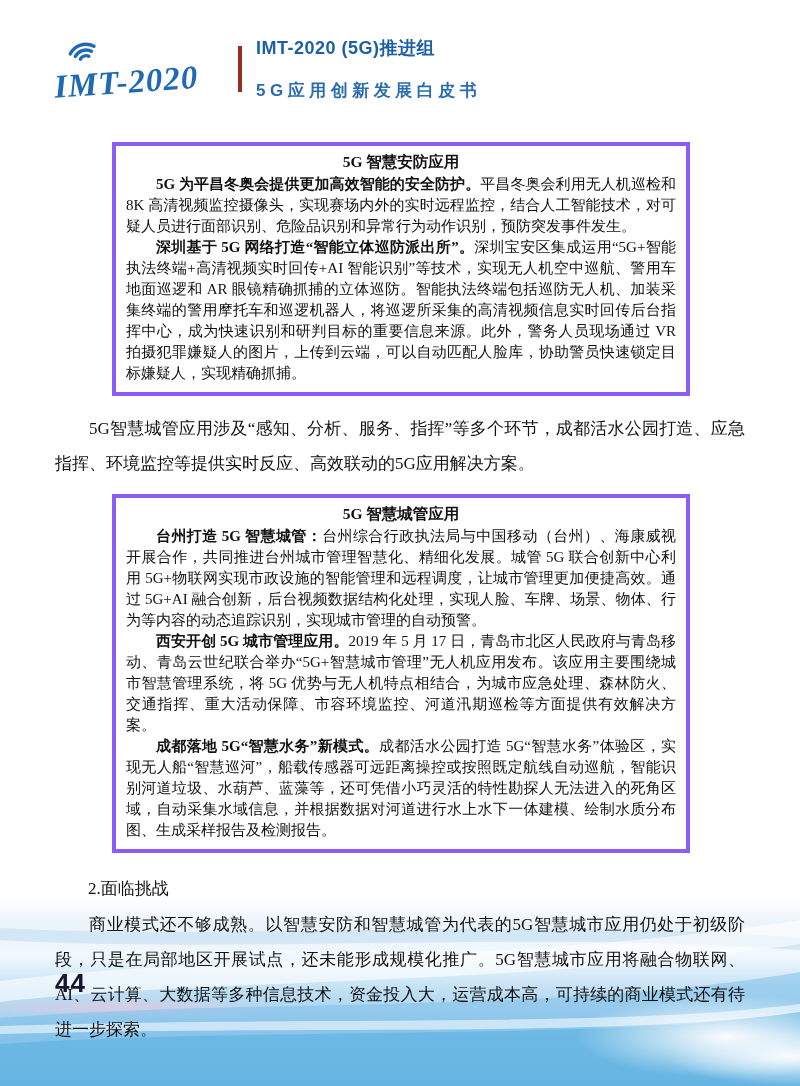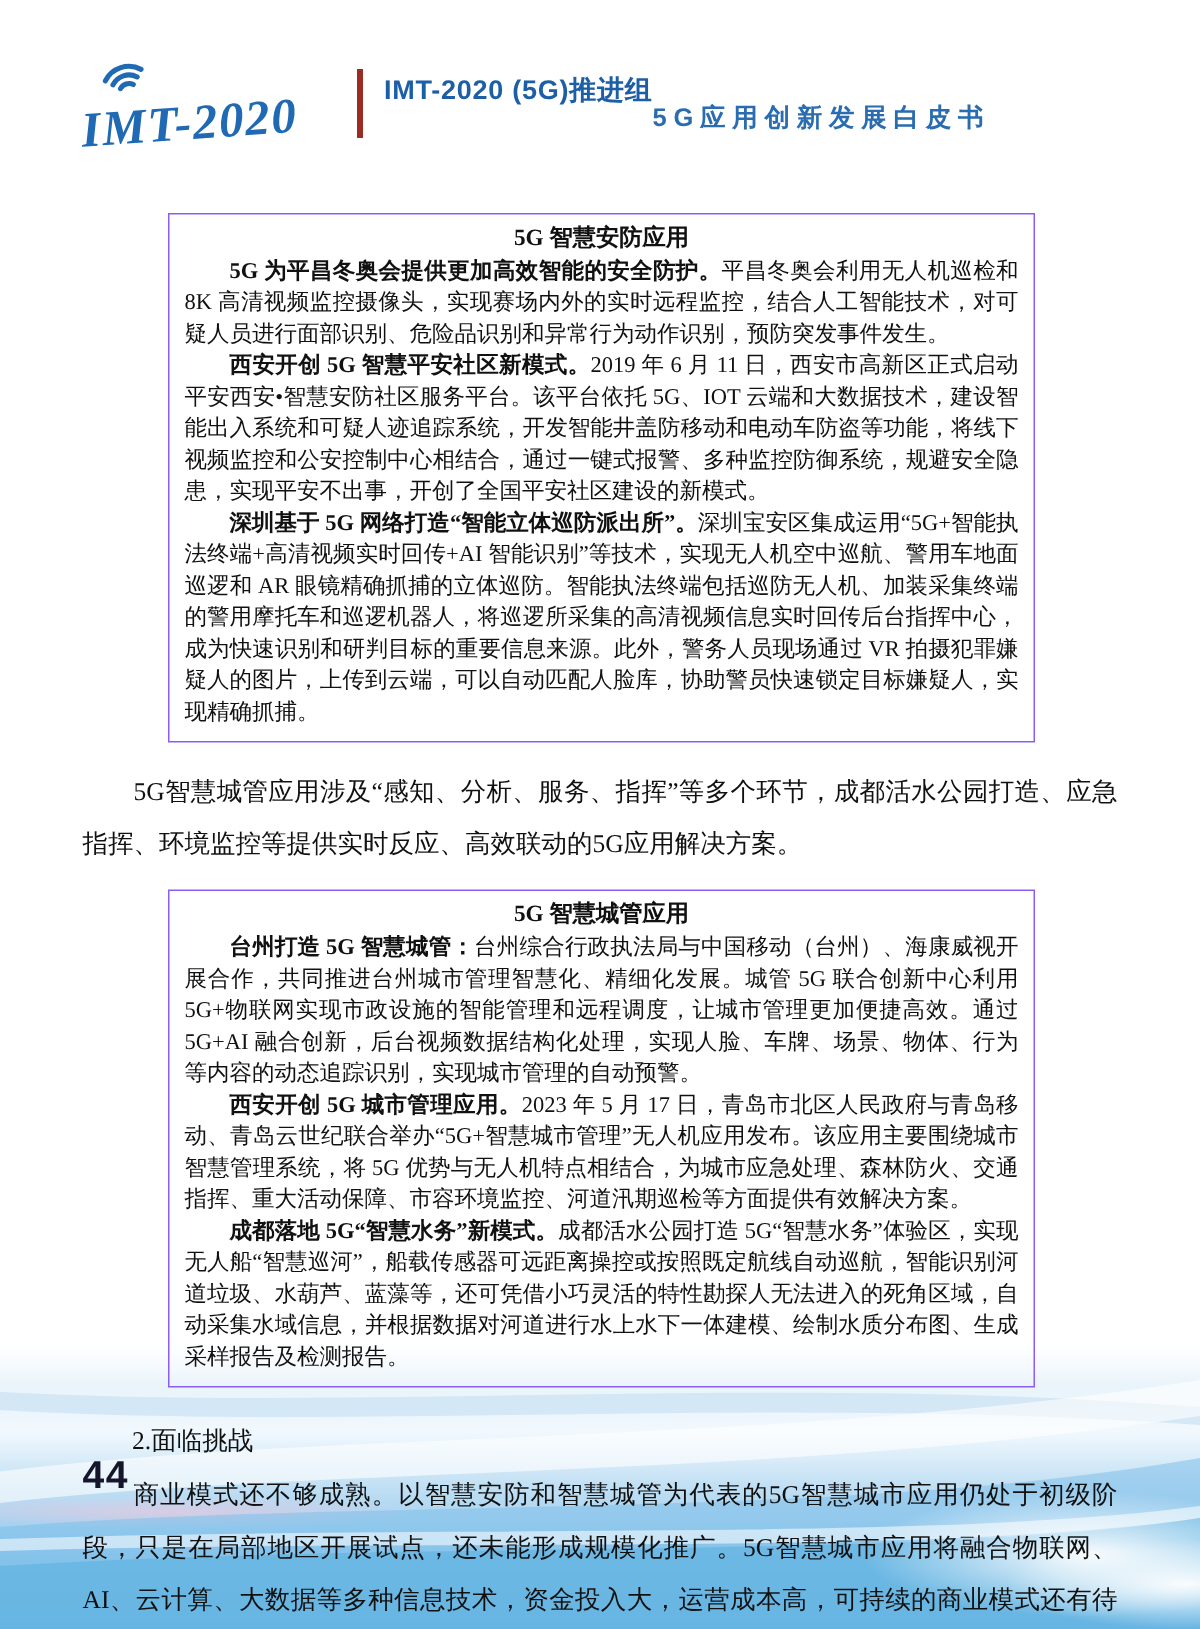--- a/index.html
+++ b/index.html
@@ -5,34 +5,34 @@
   html,body { margin:0; padding:0; }
   body { background:#888; font-family:"Liberation Serif", serif; }
   .page {
     position:relative; width:800px; height:1086px; margin:0 auto;
     background:#ffffff; overflow:hidden;
   }
   
   .header { position:absolute; top:36px; left:52px; display:flex; align-items:center; gap:14px; }
   .logo { width:172px; height:66px; }
   .divider { width:4px; height:46px; background:#9b2c24; }
-  .org-block { display:flex; flex-direction:row; justify-content:center; }
+  .org-block { display:flex; flex-direction:column; justify-content:center; }
   .org-name {
     font-family:"Liberation Sans", sans-serif; font-weight:bold;
     font-size:18px; color:#1d5fa6; letter-spacing:0.5px;
   }
   .org-subtitle {
     font-family:"Liberation Sans", sans-serif; font-weight:bold;
     font-size:17px; color:#2a6cb0; letter-spacing:4.5px; margin-top:19px;
   }
   
   .main { position:absolute; top:108px; left:55px; width:690px; z-index:2; }
   .info-box {
     box-sizing:border-box; width:578px; margin-left:57px; margin-top:34px;
-    border:1px solid #8b5cf6; padding:4px 10px 8px 10px;
+    border:4px solid #8b5cf6; padding:4px 10px 8px 10px;
     font-size:15px; line-height:21px; color:#111;
   }
   .box-title { text-align:center; font-weight:bold; font-size:15.5px; line-height:24px; }
   .box-p { margin:0; text-indent:2em; text-align:justify; }
   .lead { font-weight:bold; }
   .body-p {
     margin:15px 0 0 0; font-size:17px; line-height:35px;
     text-indent:2em; text-align:justify; color:#111;
   }
   .box2 { margin-top:13px; }
@@ -100,30 +100,29 @@
       <div class="org-name">IMT-2020 (5G)推进组</div>
       <div class="org-subtitle">5G应用创新发展白皮书</div>
     </div>
   </div>
 
   <div class="main">
 
     <div class="info-box">
       <div class="box-title">5G 智慧安防应用</div>
       <p class="box-p"><span class="lead">5G 为平昌冬奥会提供更加高效智能的安全防护。</span><span>平昌冬奥会利用无人机巡检和 8K 高清视频监控摄像头，实现赛场内外的实时远程监控，结合人工智能技术，对可疑人员进行面部识别、危险品识别和异常行为动作识别，预防突发事件发生。</span></p>
-      <p class="box-p"><span class="lead">西安开创 5G 智慧平安社区新模式。</span><span>2019 年 6 月 11 日，西安市高新区正式启动平安西安•智慧安防社区服务平台。该平台依托 5G、IOT 云端和大数据技术，建设智能出入系统和可疑人迹追踪系统，开发智能井盖防移动和电动车防盗等功能，将线下视频监控和公安控制中心相结合，通过一键式报警、多种监控防御系统，规避安全隐患，实现平安不出事，开创了全国平安社区建设的新模式。</span></p>
       <p class="box-p"><span class="lead">深圳基于 5G 网络打造“智能立体巡防派出所”。</span><span>深圳宝安区集成运用“5G+智能执法终端+高清视频实时回传+AI 智能识别”等技术，实现无人机空中巡航、警用车地面巡逻和 AR 眼镜精确抓捕的立体巡防。智能执法终端包括巡防无人机、加装采集终端的警用摩托车和巡逻机器人，将巡逻所采集的高清视频信息实时回传后台指挥中心，成为快速识别和研判目标的重要信息来源。此外，警务人员现场通过 VR 拍摄犯罪嫌疑人的图片，上传到云端，可以自动匹配人脸库，协助警员快速锁定目标嫌疑人，实现精确抓捕。</span></p>
     </div>
 
     <p class="body-p">5G智慧城管应用涉及“感知、分析、服务、指挥”等多个环节，成都活水公园打造、应急指挥、环境监控等提供实时反应、高效联动的5G应用解决方案。</p>
 
     <div class="info-box box2">
       <div class="box-title">5G 智慧城管应用</div>
       <p class="box-p"><span class="lead">台州打造 5G 智慧城管：</span><span>台州综合行政执法局与中国移动（台州）、海康威视开展合作，共同推进台州城市管理智慧化、精细化发展。城管 5G 联合创新中心利用 5G+物联网实现市政设施的智能管理和远程调度，让城市管理更加便捷高效。通过 5G+AI 融合创新，后台视频数据结构化处理，实现人脸、车牌、场景、物体、行为等内容的动态追踪识别，实现城市管理的自动预警。</span></p>
-      <p class="box-p"><span class="lead">西安开创 5G 城市管理应用。</span><span>2023 年 5 月 17 日，青岛市北区人民政府与青岛移动、青岛云世纪联合举办“5G+智慧城市管理”无人机应用发布。该应用主要围绕城市智慧管理系统，将 5G 优势与无人机特点相结合，为城市应急处理、森林防火、交通指挥、重大活动保障、市容环境监控、河道汛期巡检等方面提供有效解决方案。</span></p>
+      <p class="box-p"><span class="lead">西安开创 5G 城市管理应用。</span><span>2019 年 5 月 17 日，青岛市北区人民政府与青岛移动、青岛云世纪联合举办“5G+智慧城市管理”无人机应用发布。该应用主要围绕城市智慧管理系统，将 5G 优势与无人机特点相结合，为城市应急处理、森林防火、交通指挥、重大活动保障、市容环境监控、河道汛期巡检等方面提供有效解决方案。</span></p>
       <p class="box-p"><span class="lead">成都落地 5G“智慧水务”新模式。</span><span>成都活水公园打造 5G“智慧水务”体验区，实现无人船“智慧巡河”，船载传感器可远距离操控或按照既定航线自动巡航，智能识别河道垃圾、水葫芦、蓝藻等，还可凭借小巧灵活的特性勘探人无法进入的死角区域，自动采集水域信息，并根据数据对河道进行水上水下一体建模、绘制水质分布图、生成采样报告及检测报告。</span></p>
     </div>
 
     <div class="section-heading">2.面临挑战</div>
     <p class="body-p challenge-p">商业模式还不够成熟。以智慧安防和智慧城管为代表的5G智慧城市应用仍处于初级阶段，只是在局部地区开展试点，还未能形成规模化推广。5G智慧城市应用将融合物联网、AI、云计算、大数据等多种信息技术，资金投入大，运营成本高，可持续的商业模式还有待进一步探索。</p>
 
   </div>
 
   <div class="page-number">44</div>
 

